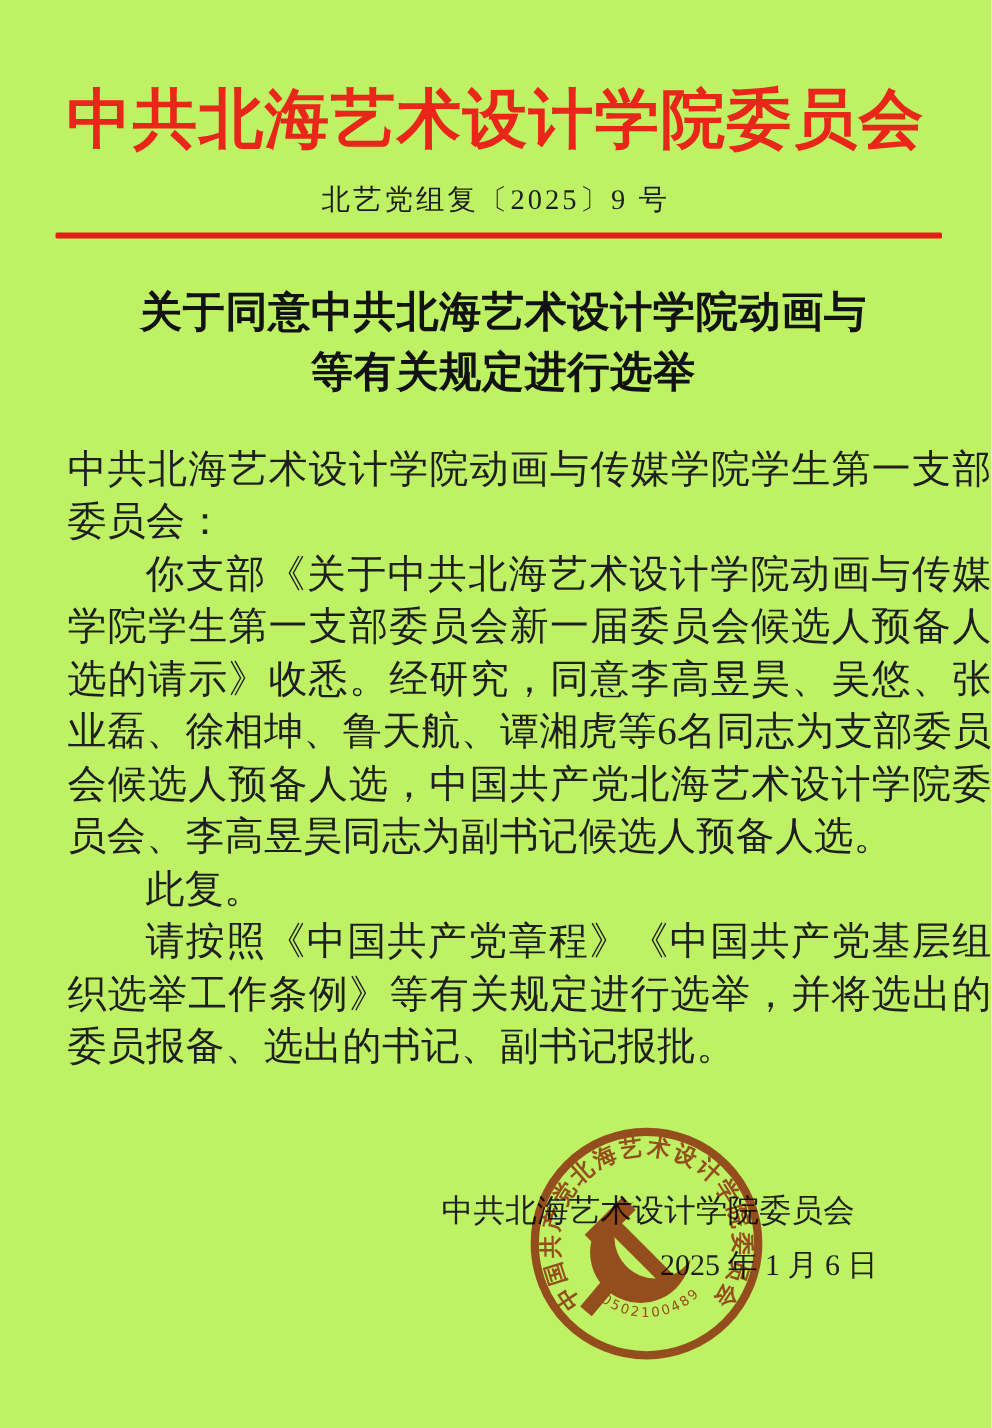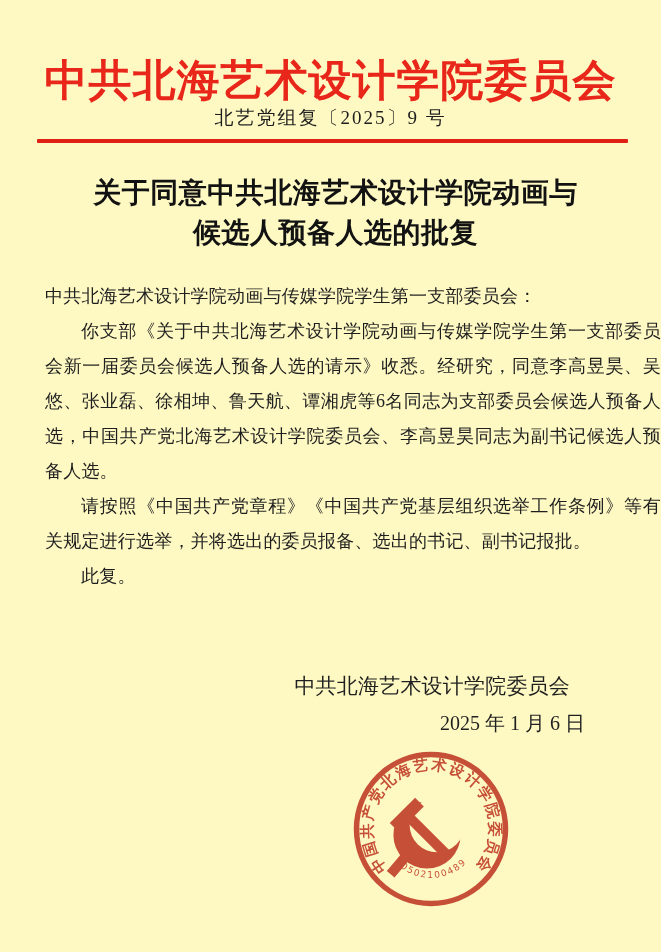--- a/index.html
+++ b/index.html
@@ -1,33 +1,34 @@
 <!DOCTYPE html>
 <html><head>
 <meta charset="utf-8">
 <style>
   html,body{margin:0;padding:0;background:#ffffff;}
   .page{
     position:relative;
     width:661px;height:952px;
-    background:#fef9c3;
+    background:#bef264;
     overflow:hidden;
     font-family:"Liberation Serif","DejaVu Serif",serif;
     color:#1f1f1f;
   }
   .org-title{
     margin-top:56px;
     text-align:center;
     font-size:43px;
     font-weight:bold;
     letter-spacing:1px;
     color:#e8261a;
     line-height:50px;
   }
   .doc-number{
+    margin-top:16px;
     text-align:center;
     font-size:19px;
     letter-spacing:2px;
     color:#1d1d1d;
     line-height:24px;
   }
   .divider{
     margin:9px 0 0 37px;
     width:591px;height:4px;
     background:#df2015;
@@ -38,21 +39,21 @@
     text-align:center;
     font-size:28px;
     font-weight:bold;
     line-height:40px;
     letter-spacing:0.5px;
     color:#121212;
     padding-left:10px;
   }
   .body-text{
     margin:26px 0 0 45px;
-    font-size:18px;
+    font-size:26px;
     line-height:35px;
     letter-spacing:0.2px;
     text-align:justify;
   }
   .body-text p{margin:0;}
   .body-text p.indent{text-indent:2em;}
   .sign-org{
     margin-top:78px;
     padding-right:91px;
     text-align:right;
@@ -96,28 +97,28 @@
 <div class="page">
 
   <div class="org-title">中共北海艺术设计学院委员会</div>
 
   <div class="doc-number">北艺党组复〔2025〕9 号</div>
 
   <div class="divider"></div>
 
   <div class="doc-title">
     <div>关于同意中共北海艺术设计学院动画与</div>
-    <div>候选人预备人选的批复</div>
+    <div>等有关规定进行选举</div>
   </div>
 
   <div class="body-text">
     <p>中共北海艺术设计学院动画与传媒学院学生第一支部委员会：</p>
     <p class="indent">你支部《关于中共北海艺术设计学院动画与传媒学院学生第一支部委员会新一届委员会候选人预备人选的请示》收悉。经研究，同意李高昱昊、吴悠、张业磊、徐相坤、鲁天航、谭湘虎等6名同志为支部委员会候选人预备人选，中国共产党北海艺术设计学院委员会、李高昱昊同志为副书记候选人预备人选。</p>
+    <p class="indent">此复。</p>
     <p class="indent">请按照《中国共产党章程》《中国共产党基层组织选举工作条例》等有关规定进行选举，并将选出的委员报备、选出的书记、副书记报批。</p>
-    <p class="indent">此复。</p>
   </div>
 
   <div class="sign-org">中共北海艺术设计学院委员会</div>
 
   <div class="sign-date">2025 年 1 月 6 日</div>
 
   <div class="seal">
     <svg viewBox="0 0 158 158" xmlns="http://www.w3.org/2000/svg">
       <defs>
         <path id="arcTop" d="M 79 79 m -41.7 41.7 a 59 59 0 1 1 83.4 0" fill="none"></path>

